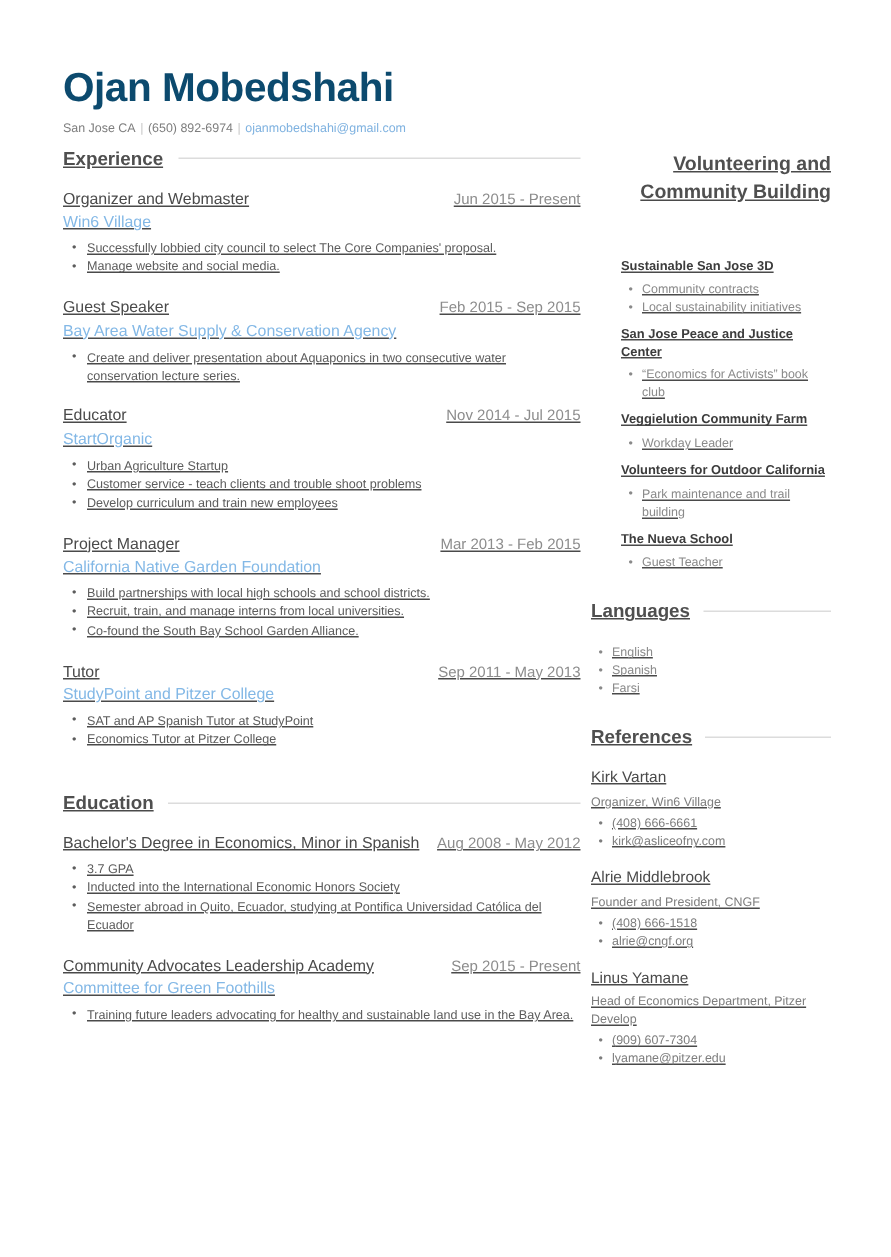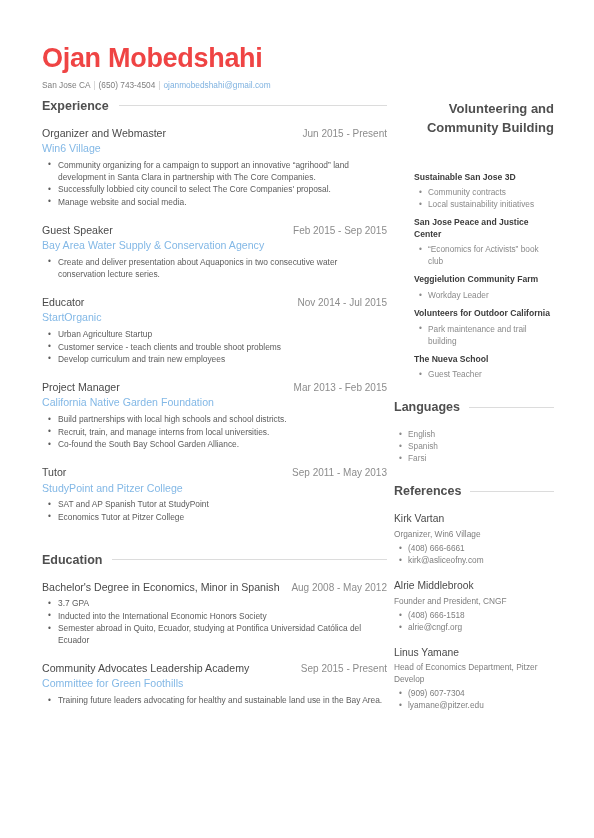--- a/index.html
+++ b/index.html
@@ -23,41 +23,42 @@
     height: 838px;
     padding: 44px 40px 20px 42px;
   }
 
   
   .header { margin-bottom: 2px; }
   .name {
     font-size: 27px;
     font-weight: bold;
     letter-spacing: -0.3px;
-    color: #ef4444;
+    color: #0c4a6e;
     line-height: 1.1;
     margin: 0 0 7px 0;
   }
   .contact {
     font-size: 8.3px;
     color: #7d7d7d;
     line-height: 1.2;
     white-space: nowrap;
   }
   .contact .sep {
     color: #c9c9c9;
     padding: 0 3px;
   }
   .contact .email { color: #7fb2e0; }
 
   
   .columns {
     display: flex;
     align-items: flex-start;
     margin-top: 8px;
+    text-decoration: underline;
   }
   .col-main { width: 345px; flex: 0 0 345px; }
   .col-side {
     width: 160px;
     flex: 0 0 160px;
     margin-left: 7px;
     padding-top: 0px;
   }
 
   
@@ -215,42 +216,41 @@
   }
 </style>
 </head>
 <body>
 
 <div class="page">
 
   <div class="header">
     <h1 class="name">Ojan Mobedshahi</h1>
     <div class="contact">
-      <span>San Jose CA</span><span class="sep">|</span><span>(650) 743-4504</span><span class="sep">|</span><span class="email">ojanmobedshahi@gmail.com</span>
+      <span>San Jose CA</span><span class="sep">|</span><span>(650) 892-6974</span><span class="sep">|</span><span class="email">ojanmobedshahi@gmail.com</span>
     </div>
   </div>
 
   <div class="columns">
 
     <div class="col-main">
 
       <div>
         <div class="section-head">
           <span class="title">Experience</span>
           <span class="rule"></span>
         </div>
 
         <div class="entry">
           <div class="entry-top">
             <span class="entry-title">Organizer and Webmaster</span>
             <span class="entry-date">Jun 2015 - Present</span>
           </div>
           <div class="entry-org">Win6 Village</div>
           <ul class="bullets">
-            <li>Community organizing for a campaign to support an innovative “agrihood” land development in Santa Clara in partnership with The Core Companies.</li>
             <li>Successfully lobbied city council to select The Core Companies' proposal.</li>
             <li>Manage website and social media.</li>
           </ul>
         </div>
 
         <div class="entry">
           <div class="entry-top">
             <span class="entry-title">Guest Speaker</span>
             <span class="entry-date">Feb 2015 - Sep 2015</span>
           </div>

